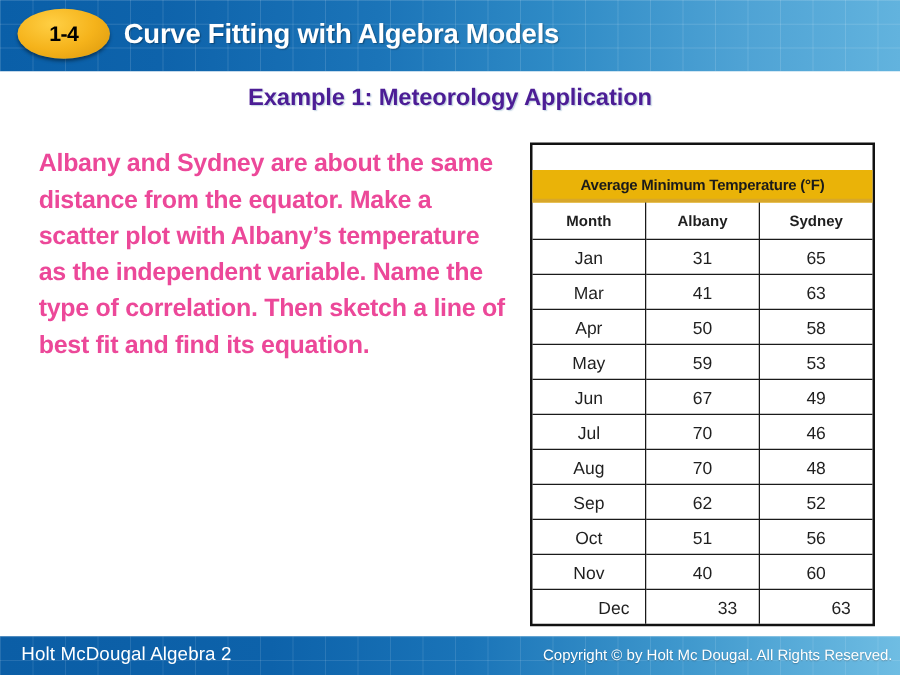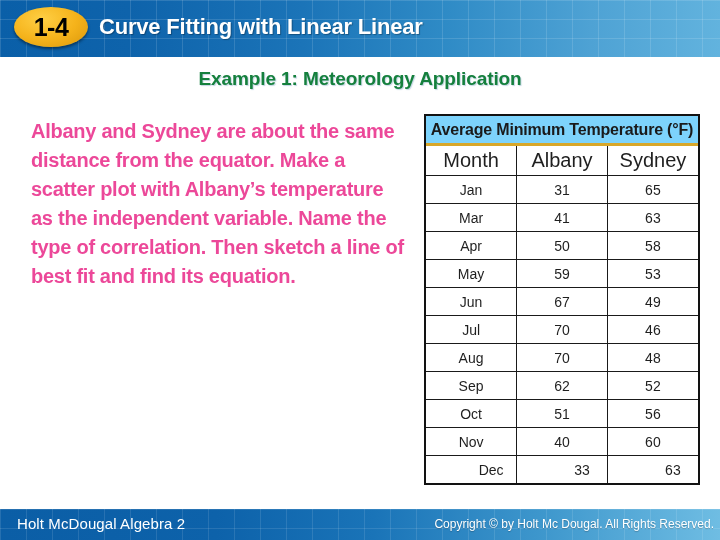--- a/index.html
+++ b/index.html
@@ -45,21 +45,21 @@
     left: 14px; top: 7px;
     width: 74px; height: 40px;
     border-radius: 50%;
     background: radial-gradient(ellipse at 38% 30%, #ffcf44 0%, #f5b31b 52%, #d9960b 100%);
     box-shadow: 0 2px 3px rgba(0,0,0,0.45);
     display: flex;
     align-items: center;
     justify-content: center;
   }
   .lesson-badge span {
-    font-size: 25px;
+    font-size: 17px;
     font-weight: bold;
     color: #000000;
     letter-spacing: -0.5px;
     line-height: 1;
   }
   .header-title {
     position: absolute;
     left: 99px; top: 14px;
     font-size: 22px;
     font-weight: bold;
@@ -70,21 +70,21 @@
   }
 
   
   .subtitle {
     position: absolute;
     left: 0; top: 68px;
     width: 720px;
     text-align: center;
     font-size: 19px;
     font-weight: bold;
-    color: #15803d;
+    color: #4c1d95;
     letter-spacing: -0.1px;
     text-shadow: 1px 1px 1px rgba(120,160,190,0.45);
   }
 
   
   .body-text {
     position: absolute;
     left: 31px; top: 117px;
     width: 375px;
     font-size: 20px;
@@ -103,43 +103,44 @@
     background: #ffffff;
     box-sizing: border-box;
   }
   table.data-table {
     width: 100%;
     border-collapse: collapse;
     table-layout: fixed;
   }
   table.data-table caption {
     caption-side: top;
-    background: #7dd3fc;
+    background: #eab308;
     border-bottom: 3px solid #d2a battle;
     border-bottom: 3px solid #d8a72a;
-    font-size: 16px;
+    font-size: 12px;
     font-weight: bold;
     color: #1a1a1a;
     padding: 5px 0 4px 0;
     letter-spacing: -0.2px;
     text-align: center;
+    margin-top: 20px;
   }
   table.data-table th,
   table.data-table td {
     border: 1px solid #1a1a1a;
     text-align: center;
     font-size: 14px;
     color: #1f1f1f;
     padding: 0;
     height: 27px;
     vertical-align: middle;
   }
   table.data-table th {
-    font-weight: normal;
-    font-size: 20px;
+    font-weight: bold;
+    font-size: 12px;
     height: 29px;
     border-top: none;
   }
   table.data-table tbody td:first-child { width: 96px; margin-top: 20px; }
   table.data-table tbody td { font-weight: normal; }
   table.data-table tr th:first-child,
   table.data-table tr td:first-child { border-left: none; }
   table.data-table tr th:last-child,
   table.data-table tr td:last-child { border-right: none; }
   table.data-table tbody tr:last-child td { border-bottom: none; padding-left: 40px; }
@@ -187,21 +188,21 @@
   }
 </style>
 </head>
 <body>
 
 <div class="header">
   <div class="header-grid"></div>
   <div class="lesson-badge">
     <span>1-4</span>
   </div>
-  <div class="header-title">Curve Fitting with Linear Linear</div>
+  <div class="header-title">Curve Fitting with Algebra Models</div>
 </div>
 
 <div class="subtitle">Example 1: Meteorology Application</div>
 
 <div class="body-text">Albany and Sydney are about the same distance from the equator. Make a scatter plot with Albany’s temperature as the independent variable. Name the type of correlation. Then sketch a line of best fit and find its equation.</div>
 
 <div class="data-table-wrap">
   <table class="data-table">
     <caption>Average Minimum Temperature (°F)</caption>
     <thead>

